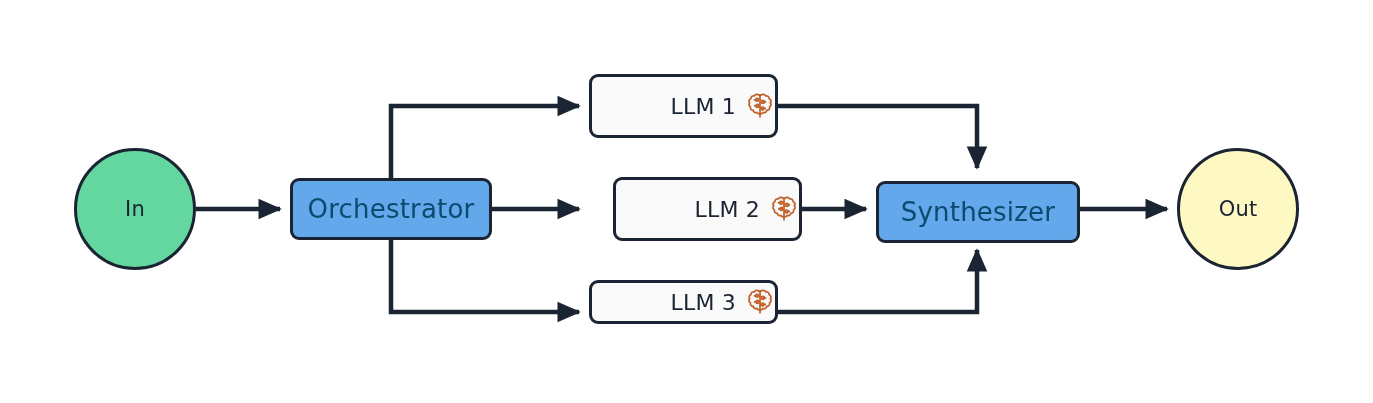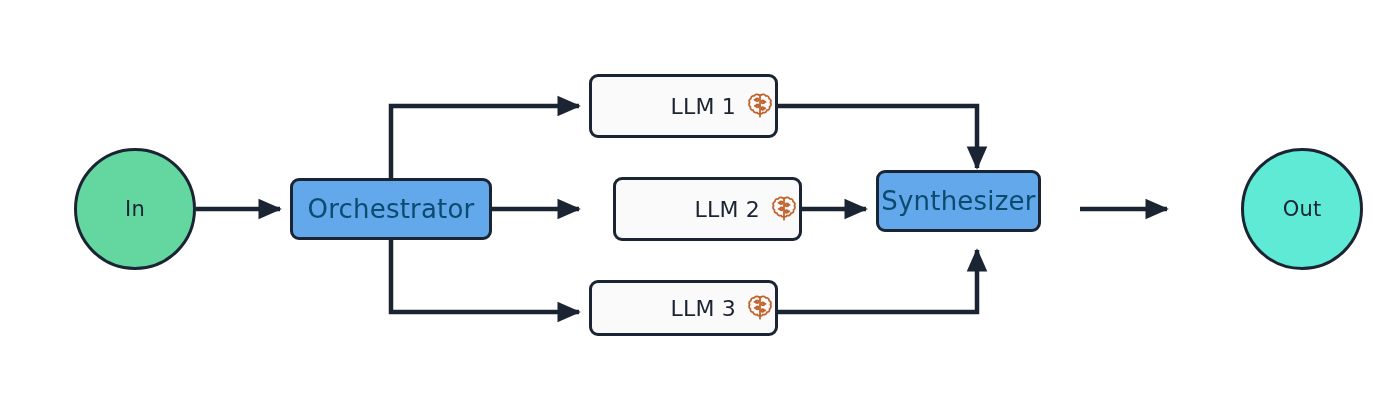--- a/index.html
+++ b/index.html
@@ -73,26 +73,26 @@
     align-items: center;
     justify-content: center;
     width: 30px;
     height: 30px;
     flex: 0 0 auto;
   }
   .brain-icon svg {
     display: block;
   }
   #in-node  { left: 74px;   top: 148px; width: 122px; height: 122px; background: #64d6a0; }
-  #out-node { left: 1241px; top: 148px; width: 122px; height: 122px; background: #5eead4; }
+  #out-node { left: 1177px; top: 148px; width: 122px; height: 122px; background: #fef9c3; }
   #orchestrator-node { left: 290px; top: 178px; width: 202px; height: 62px; }
-  #synthesizer-node  { left: 876px; top: 170px; width: 165px; height: 62px; }
+  #synthesizer-node  { left: 876px; top: 181px; width: 204px; height: 62px; }
   #llm1-node { left: 589px; top: 74px;  width: 189px; height: 64px; }
   #llm2-node { left: 589px; top: 177px; width: 189px; height: 64px; margin-left: 24px; }
-  #llm3-node { left: 589px; top: 280px; width: 189px; height: 56px; }
+  #llm3-node { left: 589px; top: 280px; width: 189px; height: 44px; }
 </style>
 </head>
 <body>
 
 <div id="canvas">
 
   <svg id="edges" viewBox="0 0 1373 403" xmlns="http://www.w3.org/2000/svg">
     <defs>
       <marker id="arrowhead" viewBox="0 0 10 10" refX="9.2" refY="5" markerWidth="5.2" markerHeight="5.2" orient="auto-start-reverse">
         <path d="M 0 0.6 L 10 5 L 0 9.4 z" fill="#1b2432"></path>

